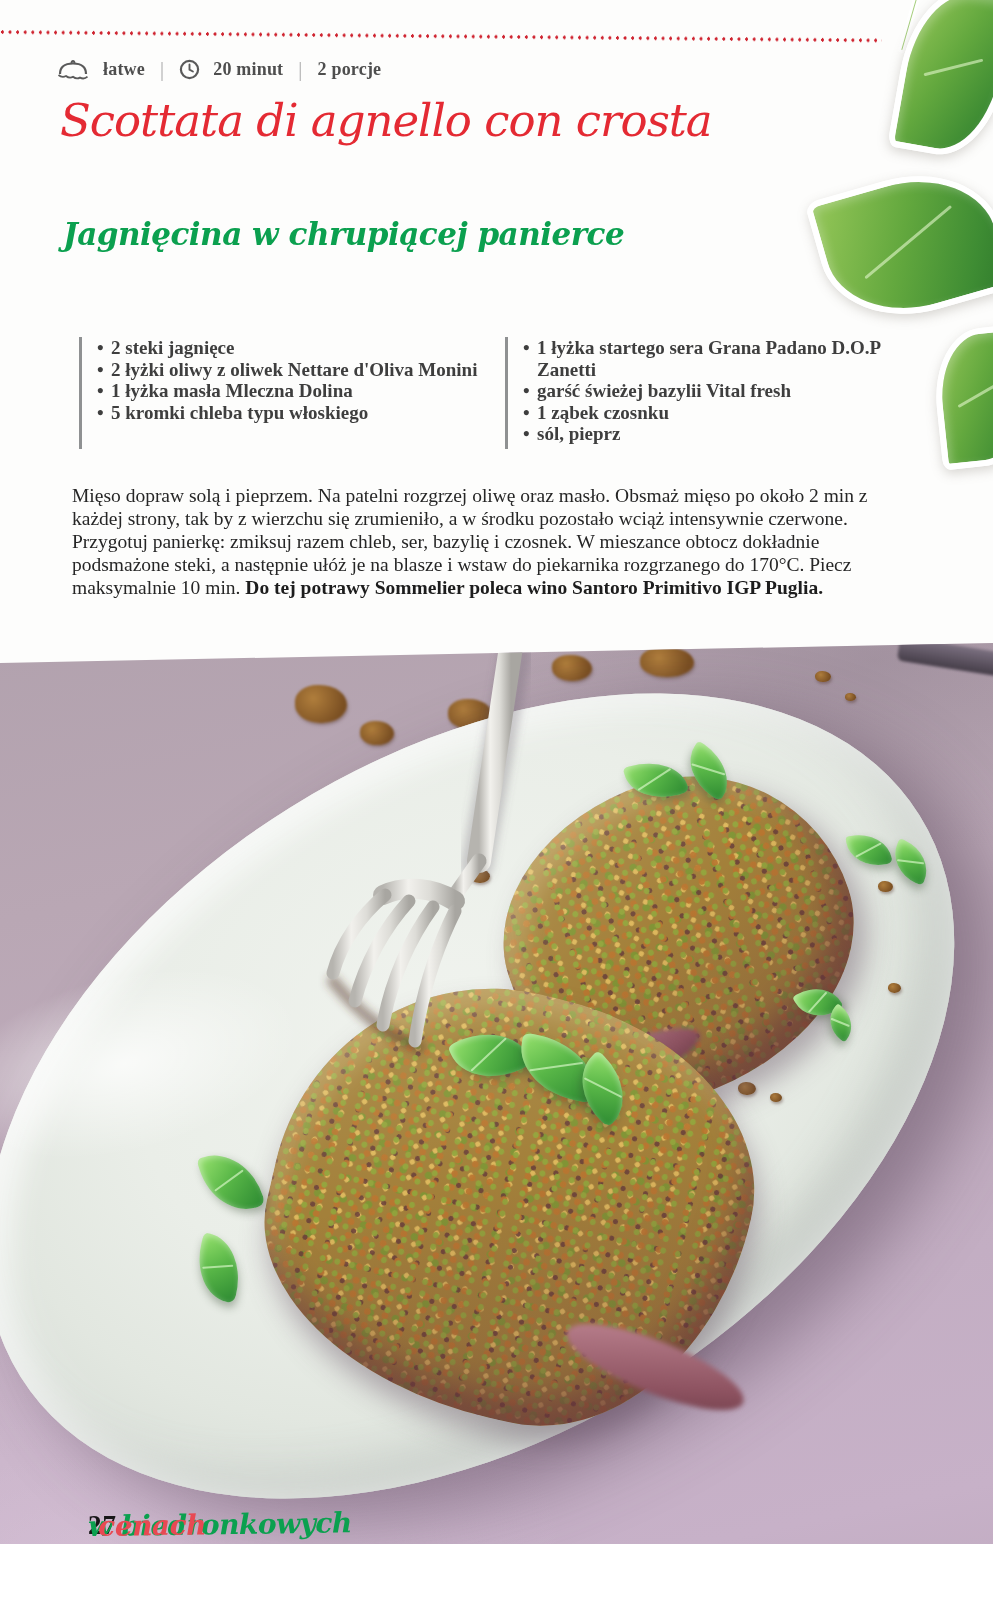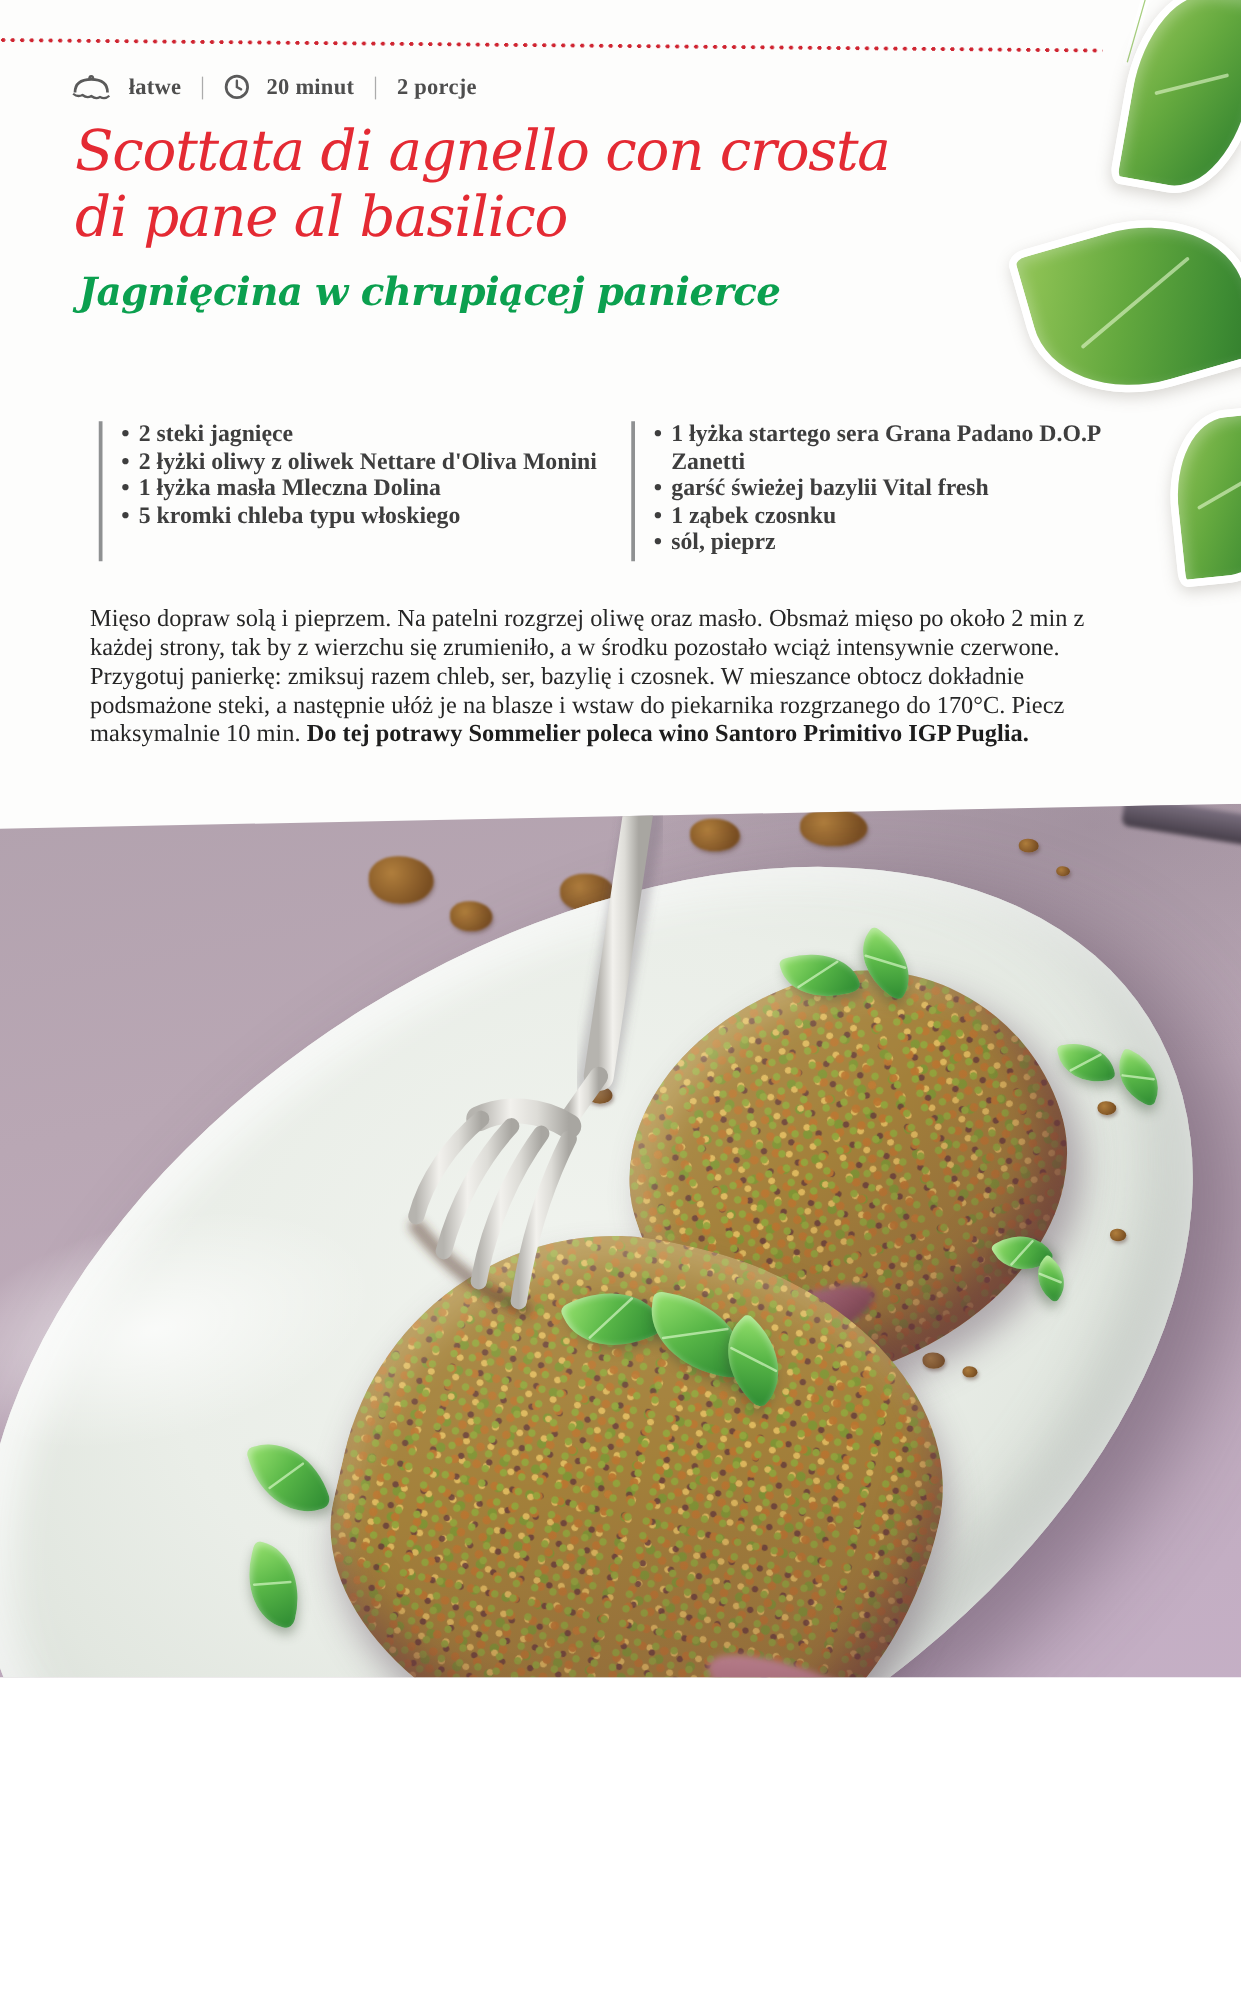--- a/index.html
+++ b/index.html
@@ -1,18 +1,18 @@
 <!DOCTYPE html>
 <html><head>
 <meta charset="utf-8">
 <style>
   * { margin:0; padding:0; box-sizing:border-box; }
   html,body { width:993px; }
   .page {
-    position:relative; width:993px; height:1342px;
+    position:relative; width:993px; height:1544px;
     background:#fdfdfc; overflow:hidden;
     font-family:"Liberation Serif", serif;
   }
   
   .dots {
     position:absolute; left:0; top:29px; width:882px; height:6px;
     background:radial-gradient(circle 1.7px at 2.6px 50%, #cf2430 92%, rgba(0,0,0,0)) repeat-x;
     background-size:7.6px 6px;
     transform:rotate(.55deg); transform-origin:left center;
   }
@@ -171,21 +171,20 @@
         <path d="M10.5 5.5 v5.2 l3.4 1.8" fill="none" stroke="#5a5a5a" stroke-width="1.9" stroke-linecap="round"></path>
       </svg>
     </span>
     <span>20 minut</span>
     <span class="sep">|</span>
     <span>2 porcje</span>
   </div>
 
   <h1 class="title-it">
       <span>Scottata di agnello con crosta</span>
-      <span>di pane al basilico</span>
     </h1>
   <h2 class="title-pl">
       <span>Jagnięcina w chrupiącej panierce</span>
     </h2>
 
   <div class="ingredients">
     <div class="ing-col ing-col-1">
       <ul>
           <li>
           <span class="blt">•</span>

